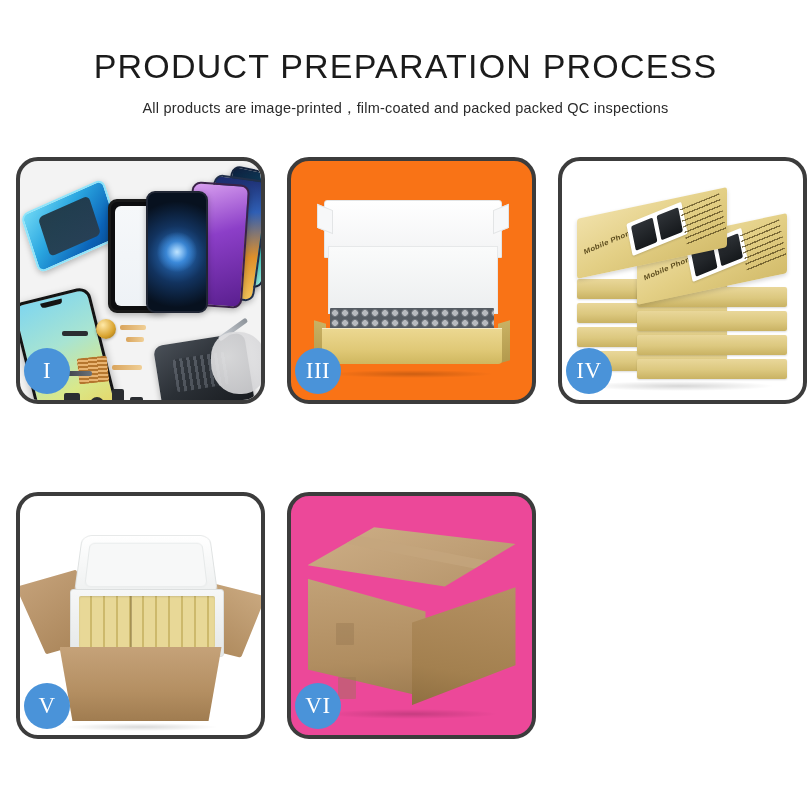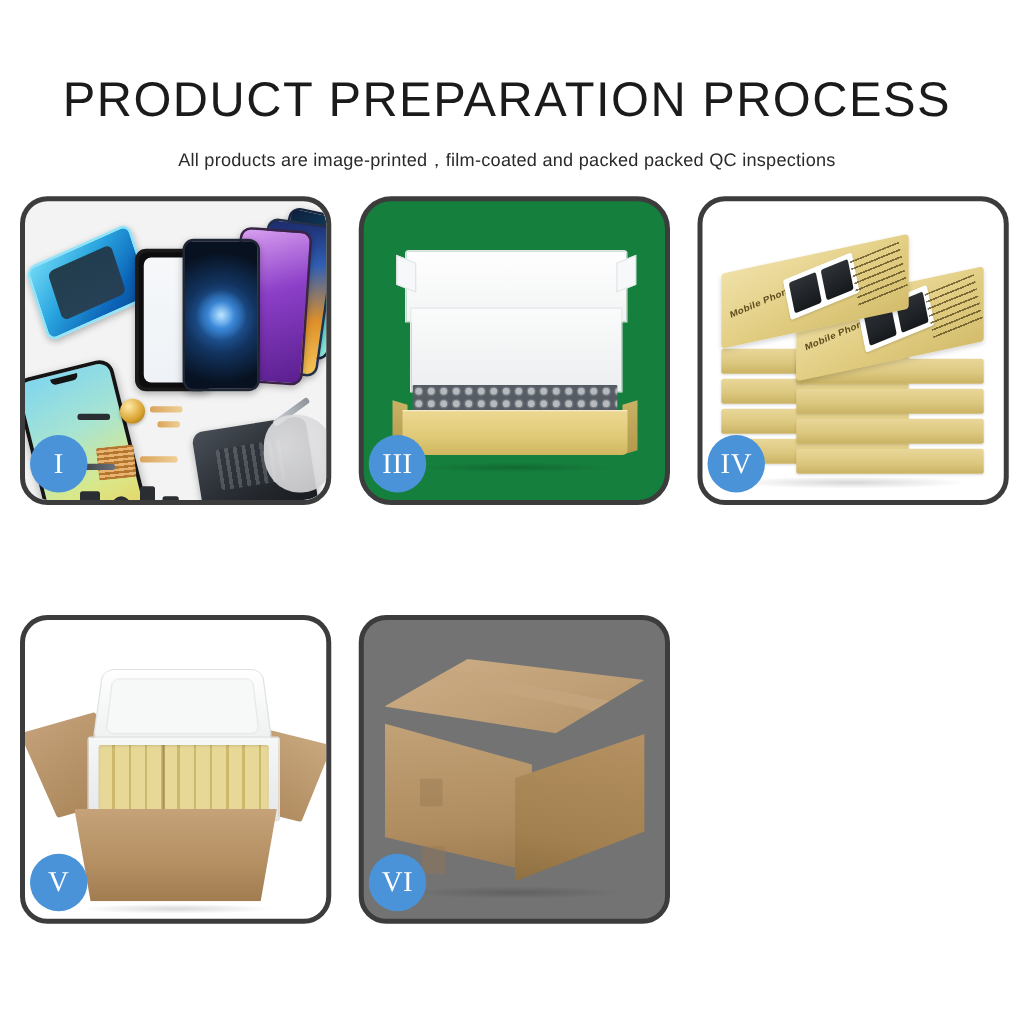--- a/index.html
+++ b/index.html
@@ -15,25 +15,25 @@
     position: relative;
   }
 
   
   .header {
     text-align: center;
     padding-top: 44px;
   }
   .title {
     font-family: "Liberation Sans", sans-serif;
-    font-size: 39px;
+    font-size: 34px;
     letter-spacing: 1.2px;
     color: #1b1b1b;
     font-weight: 400;
-    margin: 16px;
+    margin: 4px;
     line-height: 1.1;
   }
   .subtitle {
     font-family: "Liberation Sans", sans-serif;
     font-size: 14.5px;
     color: #2a2a2a;
     margin: 14px 0 0 0;
     letter-spacing: 0.2px;
     font-weight: 400;
   }
@@ -254,21 +254,21 @@
   .bw-sheen{
     position:absolute; inset:0;
     background: linear-gradient(115deg, rgba(255,255,255,.55) 0%, rgba(255,255,255,0) 40%, rgba(255,255,255,.35) 100%);
   }
   .bw-flap{
     position:absolute; left:30px; top:-10px; width:54px; height:18px;
     background: rgba(245,246,247,.95); border-radius:2px;
   }
 
   
-  .p3 { background:#15803d;border-radius:26px; }
+  .p3 { background:#f97316; }
   .gb {
     position:absolute; left:50%; top:52%; transform:translate(-50%,-50%);
     width: 196px; height: 178px;
   }
   .gb-lid-back{
     position:absolute; left:10px; top:4px; width:176px; height:56px;
     background: linear-gradient(180deg,#ffffff 0%,#f2f3f4 100%);
     border:1px solid #e3e5e6; border-radius:3px 3px 0 0;
   }
   .gb-lid-back::before{
@@ -415,21 +415,21 @@
     background: linear-gradient(180deg,#c5a279 0%,#b48f62 60%,#a07c50 100%);
     border-radius:0 0 3px 3px;
     clip-path: polygon(0 0, 100% 0, 92% 100%, 8% 100%);
   }
   .carton-shadow{
     position:absolute; left:30px; bottom:-4px; width:154px; height:8px;
     background: radial-gradient(ellipse at center, rgba(0,0,0,.15), rgba(0,0,0,0) 70%);
   }
 
   
-  .p6 { background:#737373; }
+  .p6 { background:#ec4899; }
   .sealed{
     position:absolute; left:50%; top:52%; transform:translate(-50%,-50%);
     width: 208px; height: 186px;
   }
   .s-top{
     position:absolute; left:0; top:0; width:208px; height:76px;
     background: linear-gradient(160deg,#cdae86 0%,#c0a077 50%,#b29066 100%);
     clip-path: polygon(32% 0, 100% 22%, 66% 78%, 0 50%);
   }
   .s-tape{

